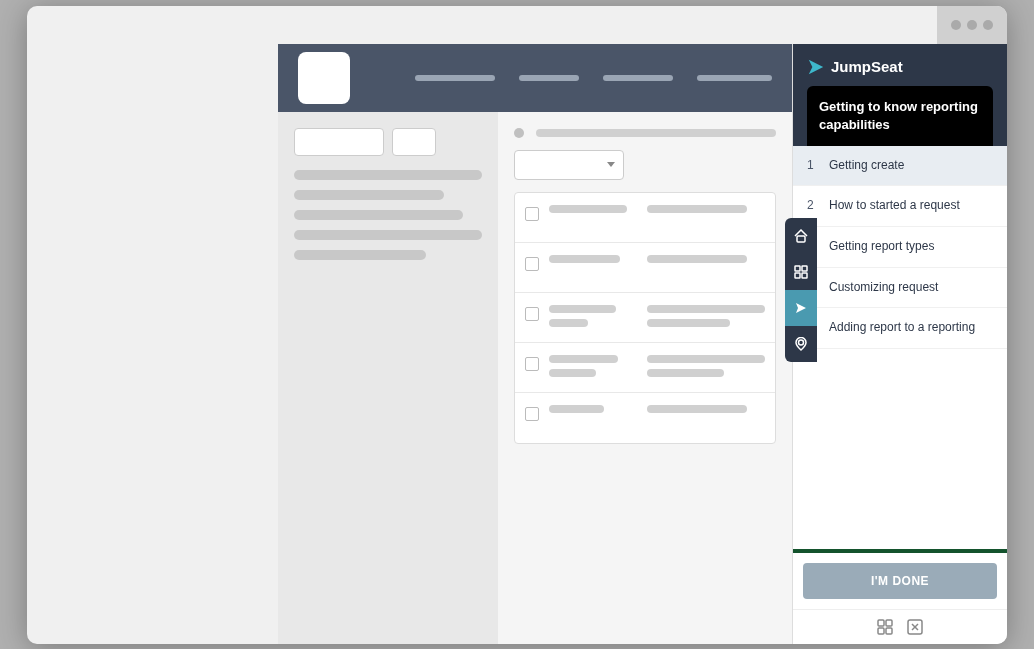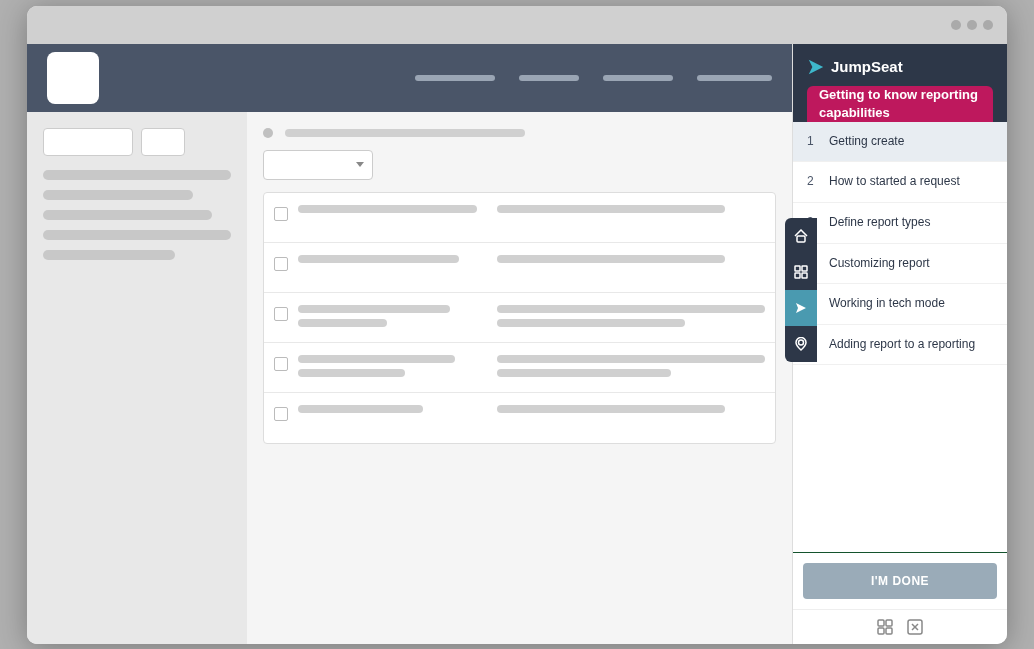--- a/index.html
+++ b/index.html
@@ -16,20 +16,21 @@
 
     .browser-window {
       width: 980px;
       height: 638px;
       background: #f0f0f0;
       border-radius: 10px;
       box-shadow: 0 4px 30px rgba(0,0,0,0.3);
       overflow: hidden;
       display: flex;
       flex-direction: column;
+      align-items: flex-end;
     }
 
     .browser-chrome {
       background: #d0d0d0;
       height: 38px;
       display: flex;
       align-items: center;
       justify-content: flex-end;
       padding: 0 14px;
     }
@@ -280,23 +281,23 @@
       height: 18px;
     }
 
     .js-brand-name {
       color: white;
       font-size: 15px;
       font-weight: 600;
     }
 
     .js-title-box {
-      background: #be185d;
+      background: #000000;
       border-radius: 6px 6px 0 0;
-      padding: 0 12px;
+      padding: 12px 12px;
     }
 
     .js-title {
       color: white;
       font-size: 13px;
       font-weight: 600;
       line-height: 1.4;
     }
 
     
@@ -328,21 +329,21 @@
     }
 
     .step-text {
       font-size: 12px;
       color: #2d3748;
       line-height: 1.3;
     }
 
     .js-footer {
       padding: 10px;
-      border-top: 1px solid #14532d;
+      border-top: 4px solid #14532d;
     }
 
     .js-done-btn {
       width: 100%;
       height: 36px;
       background: #9aabb8;
       border: none;
       border-radius: 4px;
       color: white;
       font-size: 12px;
@@ -500,29 +501,25 @@
         <div class="step-item active">
           <span class="step-number">1</span>
           <span class="step-text">Getting create</span>
         </div>
         <div class="step-item">
           <span class="step-number">2</span>
           <span class="step-text">How to started a request</span>
         </div>
         <div class="step-item">
           <span class="step-number">3</span>
-          <span class="step-text">Define report types</span>
+          <span class="step-text">Getting report types</span>
         </div>
         <div class="step-item">
           <span class="step-number">4</span>
-          <span class="step-text">Customizing report</span>
-        </div>
-        <div class="step-item">
-          <span class="step-number">5</span>
-          <span class="step-text">Working in tech mode</span>
+          <span class="step-text">Customizing request</span>
         </div>
         <div class="step-item">
           <span class="step-number">6</span>
           <span class="step-text">Adding report to a reporting</span>
         </div>
       </div>
 
       <div class="js-footer">
         <button class="js-done-btn">I'M DONE</button>
       </div>

